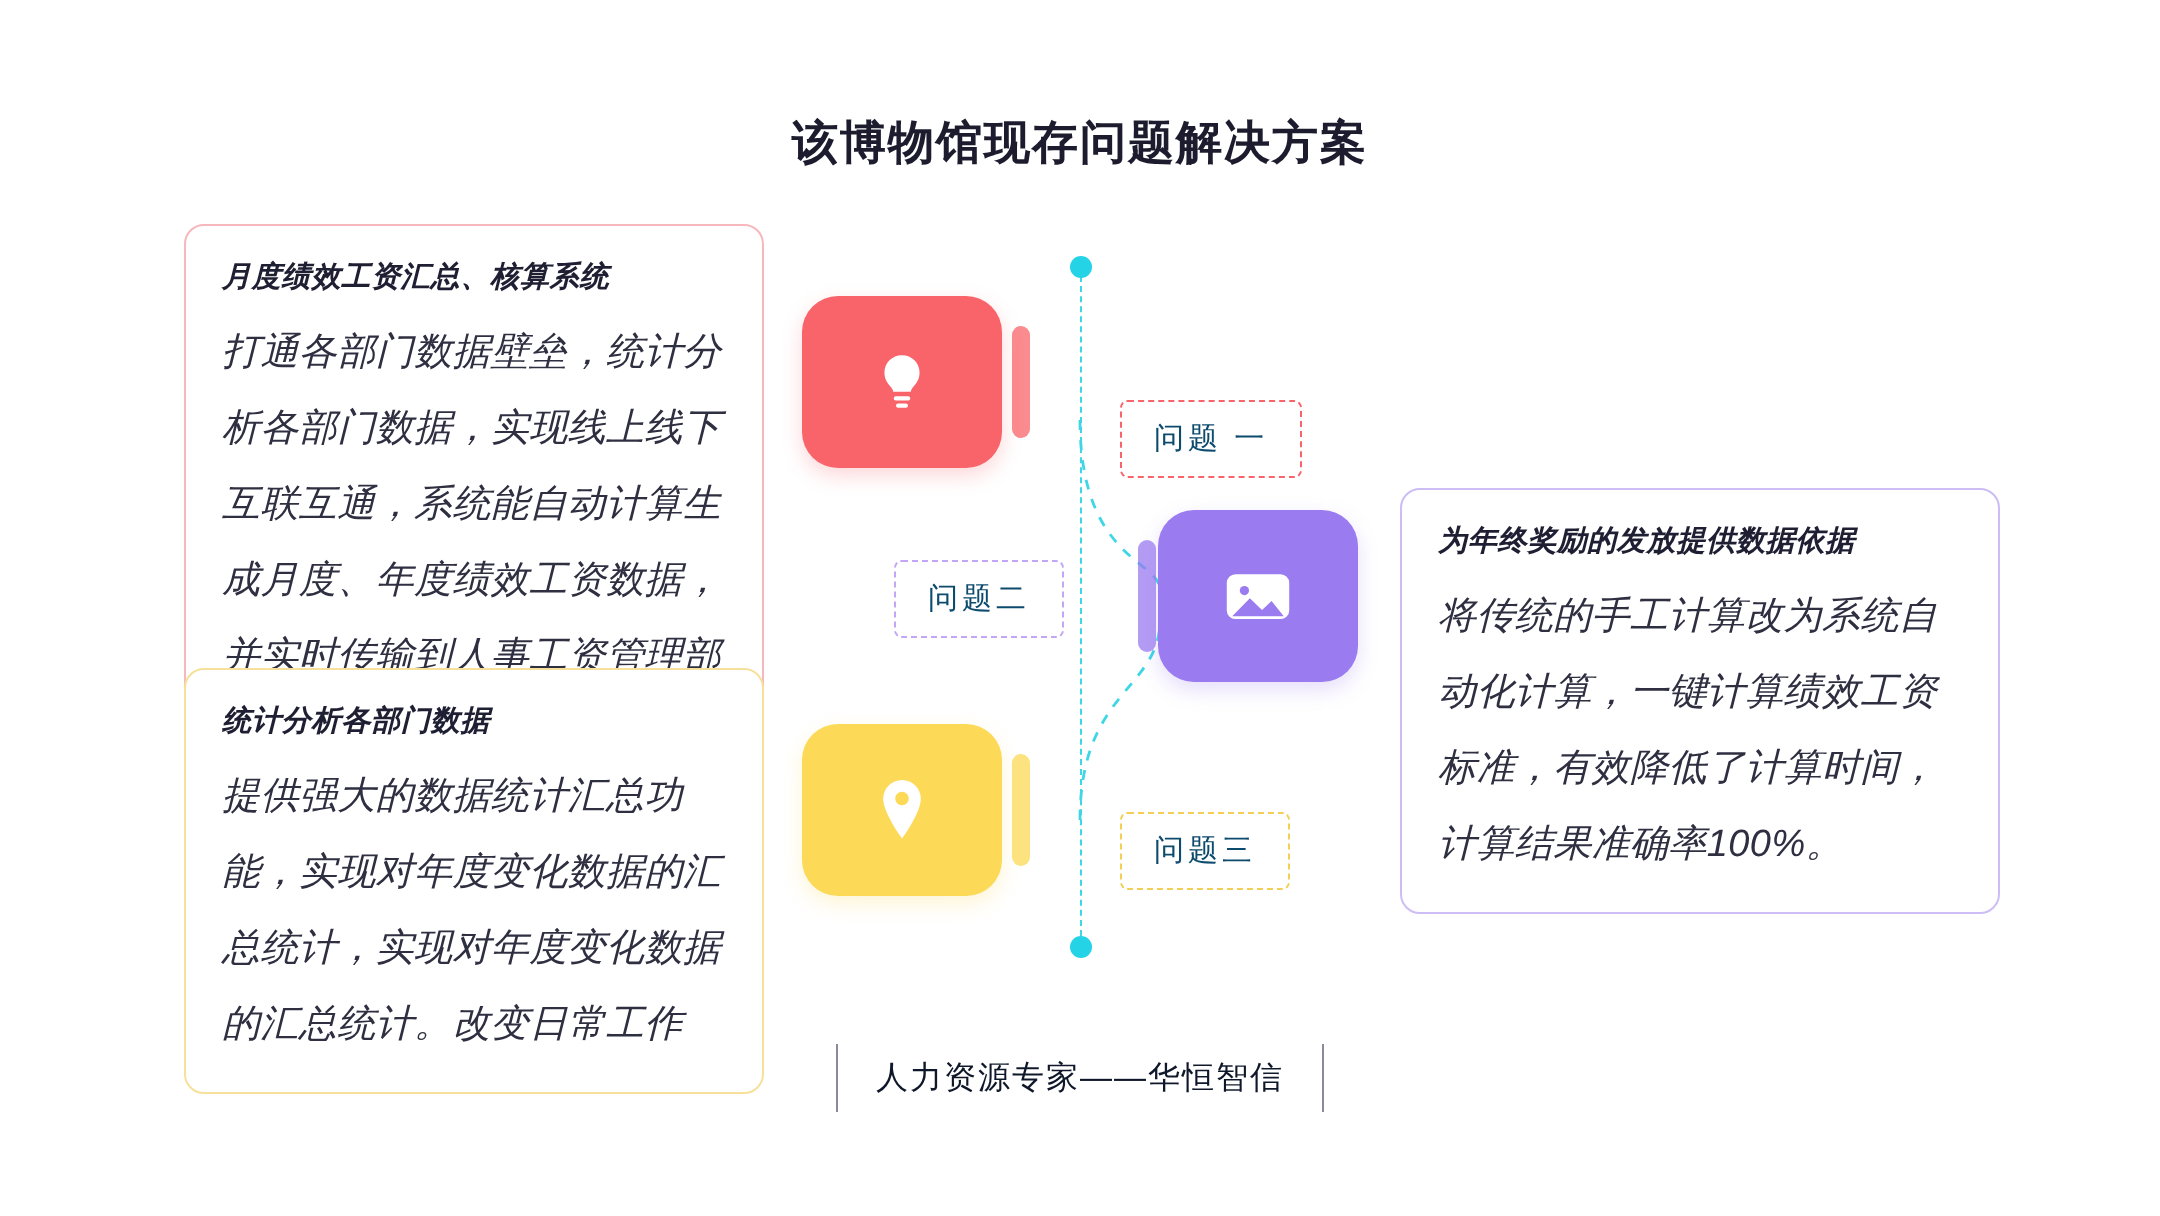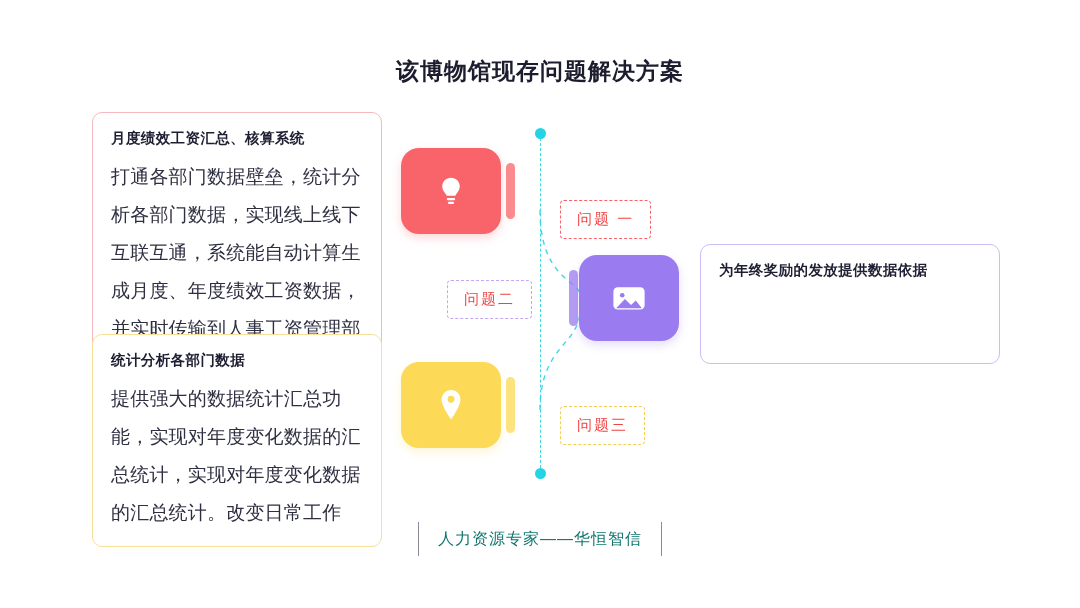--- a/index.html
+++ b/index.html
@@ -83,35 +83,36 @@
   .tab.yellow  { left: 506px; top: 377px; background: #fcd956; opacity: .75; }
 
   .tile svg { display: block; }
 
   
   .prob {
     position: absolute;
     padding: 9px 16px;
     border-radius: 4px;
     font-size: 15px;
-    color: #ef4444;
+    color: #0c4a6e;
     letter-spacing: 2px;
     background: #ffffff;
   }
   .prob.one   { left: 560px; top: 200px; border: 1.2px dashed #f8646a; }
   .prob.two   { left: 447px; top: 280px; border: 1.2px dashed #c3a6f5; }
   .prob.three { left: 560px; top: 406px; border: 1.2px dashed #f3cf55; }
 
   
   .card {
     position: absolute;
     background: #ffffff;
     border-radius: 10px;
     padding: 16px 18px 14px 18px;
     box-sizing: border-box;
+    font-style: italic;
   }
   .card .h {
     font-size: 14.5px;
     font-weight: bold;
     color: #1f1f33;
     margin-bottom: 10px;
     letter-spacing: .4px;
   }
   .card .b {
     font-size: 19px;
@@ -130,21 +131,21 @@
     top: 522px;
     width: 244px;
     height: 34px;
     box-sizing: border-box;
     border-left: 1.5px solid #8a8a9a;
     border-right: 1.5px solid #8a8a9a;
     display: flex;
     align-items: center;
     justify-content: center;
     font-size: 16px;
-    color: #0f766e;
+    color: #0f172a;
     letter-spacing: 1px;
   }
 </style>
 </head>
 <body>
 
 <div id="slide">
 
   <div class="title">该博物馆现存问题解决方案</div>
 
@@ -192,20 +193,21 @@
   </div>
   <div class="prob three">问题三</div>
 
   <div class="card c1">
     <div class="h">月度绩效工资汇总、核算系统</div>
     <div class="b">打通各部门数据壁垒，统计分析各部门数据，实现线上线下互联互通，系统能自动计算生成月度、年度绩效工资数据，并实时传输到人事工资管理部门界面。</div>
   </div>
 
   <div class="card c2">
     <div class="h">为年终奖励的发放提供数据依据</div>
+    <div class="b">将传统的手工计算改为系统自动化计算，一键计算绩效工资标准，有效降低了计算时间，计算结果准确率100%。</div>
   </div>
 
   <div class="card c3">
     <div class="h">统计分析各部门数据</div>
     <div class="b">提供强大的数据统计汇总功能，实现对年度变化数据的汇总统计，实现对年度变化数据的汇总统计。改变日常工作</div>
   </div>
 
   <div class="footer">人力资源专家——华恒智信</div>
 
 </div>

